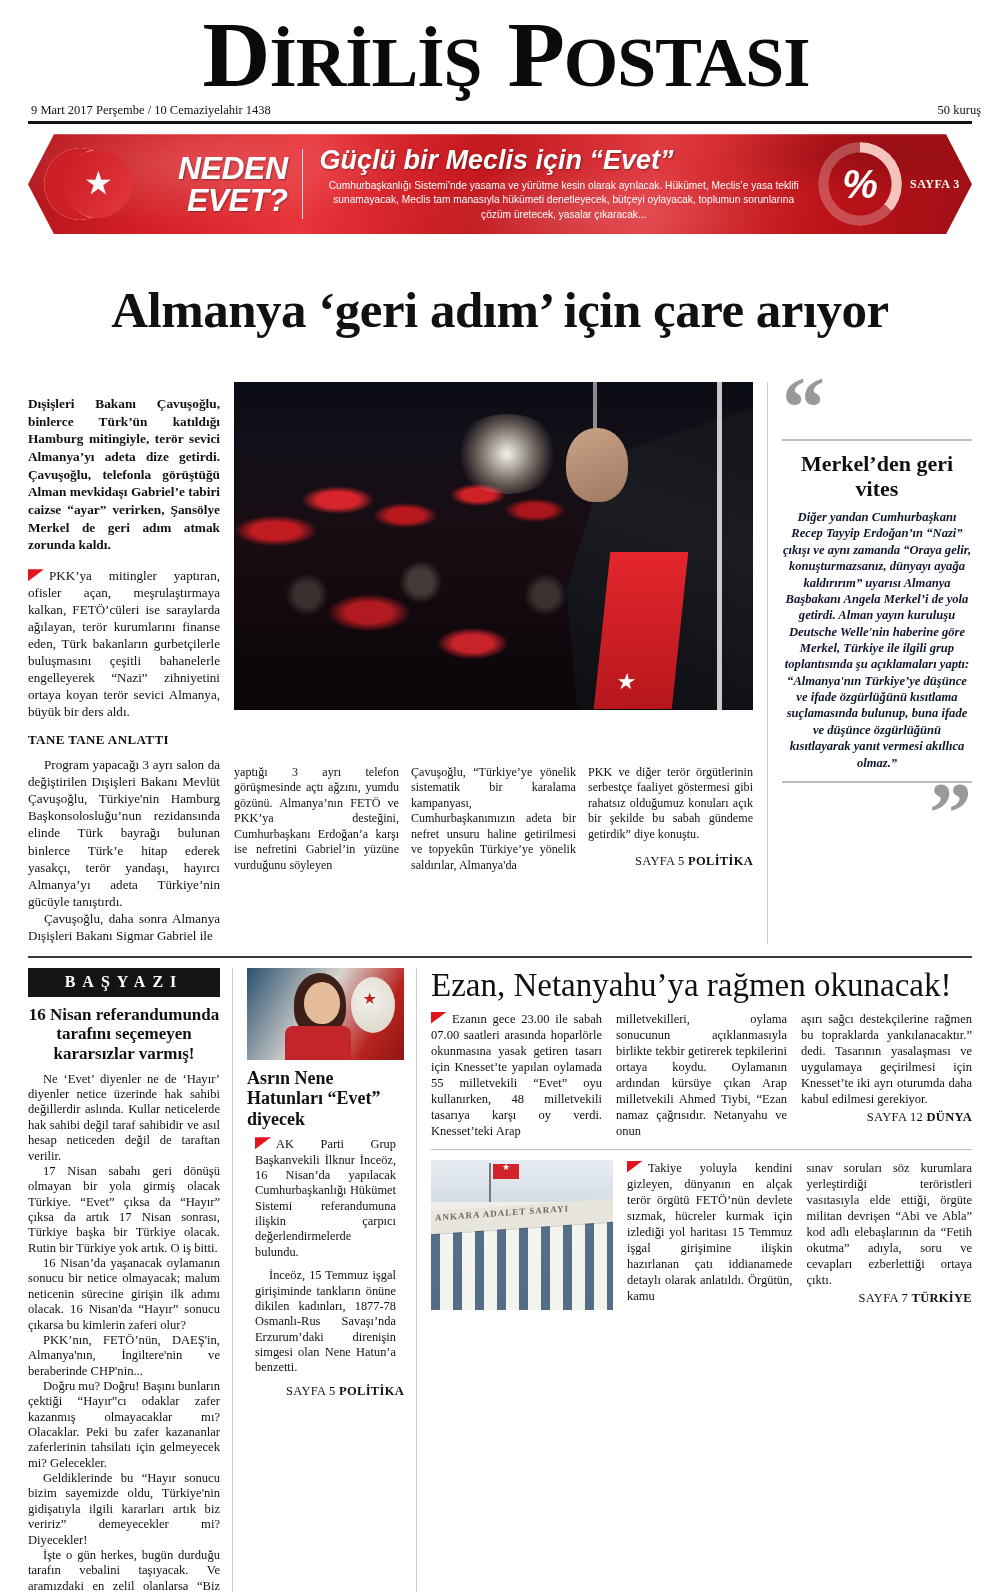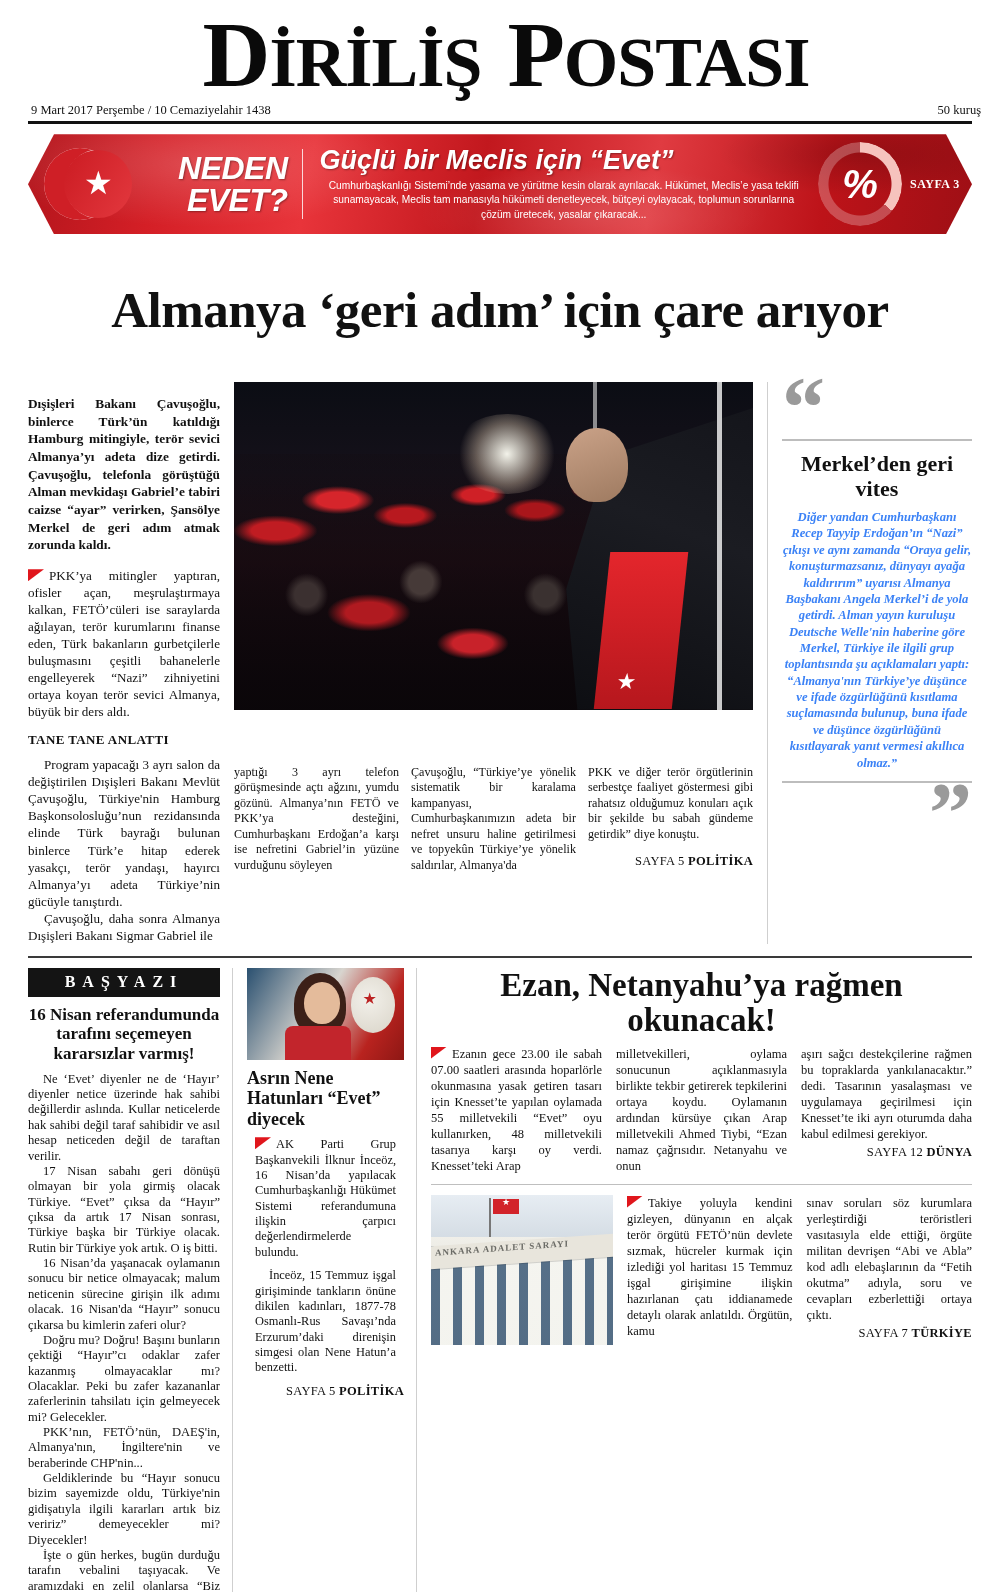--- a/index.html
+++ b/index.html
@@ -162,21 +162,21 @@
   .caption-txt { font-size:12.1px; line-height:1.28; text-align:justify; }
   .sayfa-tag { text-align:right; font-size:12.5px; margin-top:3px; letter-spacing:.3px; }
   .sayfa-tag b { font-weight:bold; }
 
   
   .quote-mark { font-family:"Liberation Serif", serif; font-size:86px; line-height:.62; color:#9a9a9a; font-weight:bold; }
   .quote-mark.close { text-align:right; }
   .quote-rule { height:2px; background:#bdbdbd; margin:4px 0 10px 0; }
   .quote-rule.bottom { margin:10px 0 4px 0; }
   .quote-title { text-align:center; font-weight:bold; font-size:22px; line-height:1.14; margin-bottom:8px; }
-  .quote-body { font-style:italic; font-weight:bold; font-size:12.6px; line-height:1.3; text-align:center; color:#3b82f6; }
+  .quote-body { font-style:italic; font-weight:bold; font-size:12.6px; line-height:1.3; text-align:center; color:#0f172a; }
 
   
   .hr-main { height:2px; background:#3a3a3a; margin:12px 28px 0 28px; }
   .hr-thin { height:1px; background:#bfbfbf; margin:10px 0; }
 
   
   .midgrid { display:flex; padding:10px 28px 0 28px; gap:14px; }
   .basyazi-col { width:205px; flex:0 0 205px; border-right:1px solid #cfcfcf; padding-right:12px; position:relative; }
   .nene-col { width:170px; flex:0 0 170px; border-right:1px solid #cfcfcf; padding-right:12px; }
   .right-col { flex:1 1 auto; }
@@ -194,21 +194,21 @@
   .nene-photo .hair { position:absolute; left:30%; top:6%; width:52px; height:62px; border-radius:50% 50% 40% 40%; background:#3c2018; }
   .nene-photo .jacket { position:absolute; left:24%; bottom:0; width:66px; height:34px; background:#c2252c; border-radius:8px 8px 0 0; }
   .nene-photo .crest { position:absolute; right:6%; top:10%; width:44px; height:56px; border-radius:50%;
     background:radial-gradient(circle at 40% 40%, #f2f0ea, #d9d4c8); }
   .nene-photo .crest::after{ content:"★"; position:absolute; left:12px; top:12px; color:#b22; font-size:16px; }
 
   .nene-title { font-weight:bold; font-size:18px; line-height:1.14; margin:8px 0 7px 0; }
   .nene-p { font-size:12.4px; line-height:1.24; text-align:justify; text-indent:14px; margin:8px; }
   .nene-p.first { text-indent:0; }
 
-  .big-head-center { text-align:center; font-weight:bold; font-size:33px; line-height:1.06; margin:0 0 8px 0; }
+  .big-head-center { font-weight:normal; font-size:33px; line-height:1.06; margin:0 0 8px 0; }
   .cols3 { display:flex; gap:14px; }
   .cols3 > div { flex:1 1 0; }
   .col-p { font-size:12.5px; line-height:1.28; text-align:justify; text-indent:0; margin:0; }
 
   .polis-wrap { display:flex; gap:14px; }
   .polis-photo { width:182px; flex:0 0 182px; height:150px; position:relative; overflow:hidden; background:#cfd6dd; }
   .polis-photo .sky2 { position:absolute; inset:0; background:linear-gradient(180deg,#e7edf3 0%,#cdd6de 40%,#b9c4ce 100%); }
   .polis-photo .bldg { position:absolute; left:0; right:0; bottom:0; height:72%;
     background:linear-gradient(180deg,#f0efe9,#dad8d0); }
   .polis-photo .cols-lines { position:absolute; left:0; right:0; bottom:0; height:66%;
@@ -309,22 +309,22 @@
   <div class="hr-main"></div>
 
   <div class="midgrid">
 
     <div class="basyazi-col">
       <div class="basyazi-head">BAŞYAZI</div>
       <div class="basyazi-title">16 Nisan referandumunda tarafını seçemeyen kararsızlar varmış!</div>
       <p class="basyazi-p">Ne ‘Evet’ diyenler ne de ‘Hayır’ diyenler netice üzerinde hak sahibi değillerdir aslında. Kullar neticelerde hak sahibi değil taraf sahibidir ve asıl hesap neticeden değil de taraftan verilir.</p>
       <p class="basyazi-p">17 Nisan sabahı geri dönüşü olmayan bir yola girmiş olacak Türkiye. “Evet” çıksa da “Hayır” çıksa da artık 17 Nisan sonrası, Türkiye başka bir Türkiye olacak. Rutin bir Türkiye yok artık. O iş bitti.</p>
       <p class="basyazi-p">16 Nisan’da yaşanacak oylamanın sonucu bir netice olmayacak; malum neticenin sürecine girişin ilk adımı olacak. 16 Nisan'da “Hayır” sonucu çıkarsa bu kimlerin zaferi olur?</p>
+      <p class="basyazi-p">PKK’nın, FETÖ’nün, DAEŞ'in, Almanya'nın, İngiltere'nin ve beraberinde CHP'nin...</p>
       <p class="basyazi-p">Doğru mu? Doğru! Başını bunların çektiği “Hayır”cı odaklar zafer kazanmış olmayacaklar mı? Olacaklar. Peki bu zafer kazananlar zaferlerinin tahsilatı için gelmeyecek mi? Gelecekler.</p>
-      <p class="basyazi-p">PKK’nın, FETÖ’nün, DAEŞ'in, Almanya'nın, İngiltere'nin ve beraberinde CHP'nin...</p>
       <p class="basyazi-p">Geldiklerinde bu “Hayır sonucu bizim sayemizde oldu, Türkiye'nin gidişatıyla ilgili kararları artık biz veririz” demeyecekler mi? Diyecekler!</p>
       <p class="basyazi-p">İşte o gün herkes, bugün durduğu tarafın vebalini taşıyacak. Ve aramızdaki en zelil olanlarsa “Biz demiştik, bizi dinlemediniz” diyenler olacak.</p>
 
     </div>
 
     <div class="nene-col">
       <div class="nene-photo">
         <div class="bg"></div>
           <div class="crest"></div>
           <div class="hair"></div>

